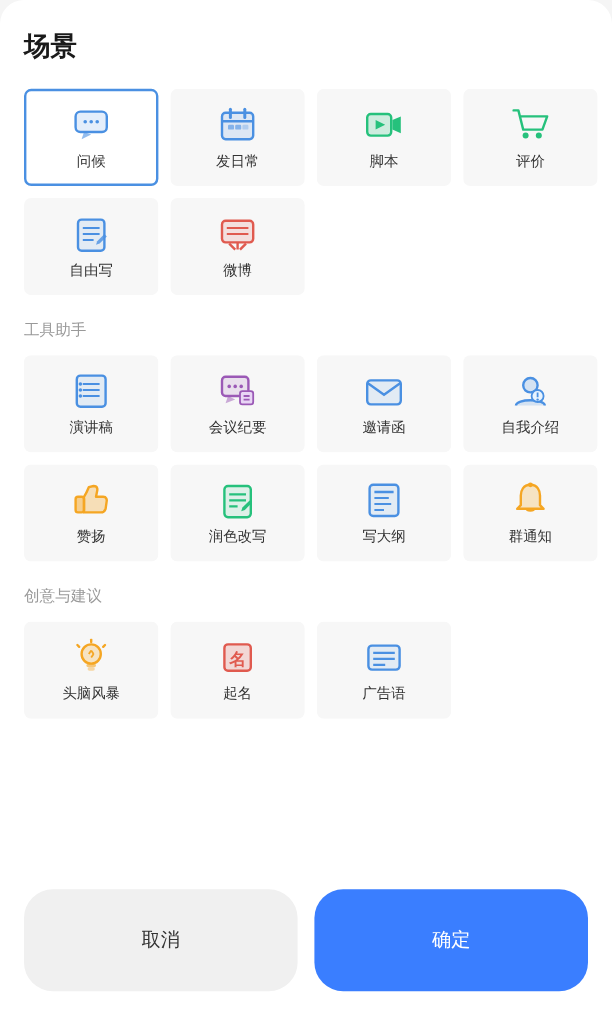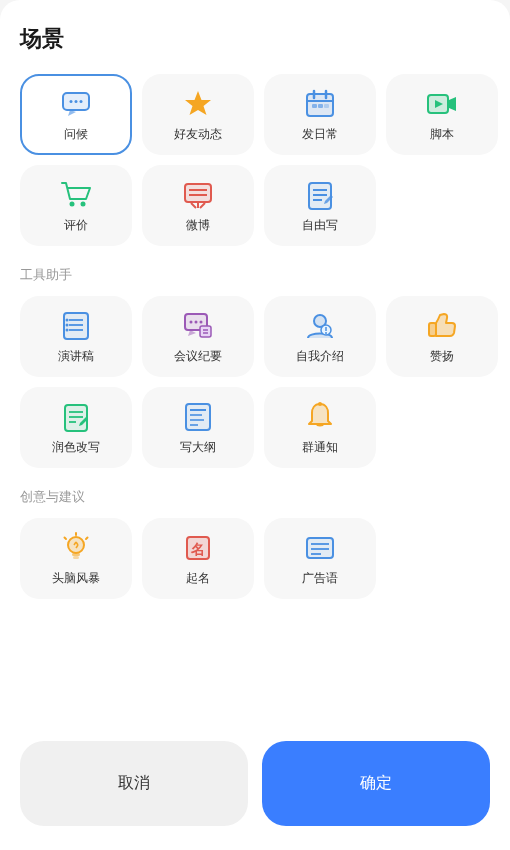--- a/index.html
+++ b/index.html
@@ -38,21 +38,21 @@
       grid-template-columns: repeat(4, 1fr);
       gap: 10px;
       margin-bottom: 16px;
     }
     .icon-item {
       display: flex;
       flex-direction: column;
       align-items: center;
       justify-content: center;
       background: #f7f7f7;
-      border-radius: 19px;
+      border-radius: 6px;
       padding: 12px 6px 10px 6px;
       cursor: pointer;
       border: 2px solid transparent;
       min-height: 80px;
     }
     .icon-item.selected {
       border: 2px solid #4a90e2;
       background: #fff;
     }
     .icon-item .icon-label {
@@ -107,26 +107,20 @@
         <rect x="3" y="5" width="26" height="17" rx="4" fill="#4a90e2" opacity="0.15"></rect>
         <rect x="3" y="5" width="26" height="17" rx="4" fill="none" stroke="#4a90e2" stroke-width="2"></rect>
         <circle cx="11" cy="13.5" r="1.5" fill="#4a90e2"></circle>
         <circle cx="16" cy="13.5" r="1.5" fill="#4a90e2"></circle>
         <circle cx="21" cy="13.5" r="1.5" fill="#4a90e2"></circle>
         <path d="M10 22 L8 28 L16 24" fill="#4a90e2" opacity="0.6"></path>
       </svg>
       <span class="icon-label">问候</span>
     </div>
 
-    <div class="icon-item">
-      <svg class="icon-svg" viewBox="0 0 32 32">
-        <polygon points="16,3 19.5,12 29,12 21.5,18 24.5,27 16,22 7.5,27 10.5,18 3,12 12.5,12" fill="#f5a623"></polygon>
-      </svg>
-      <span class="icon-label">好友动态</span>
-    </div>
 
     <div class="icon-item">
       <svg class="icon-svg" viewBox="0 0 32 32">
         <rect x="3" y="6" width="26" height="22" rx="3" fill="#4a90e2" opacity="0.15"></rect>
         <rect x="3" y="6" width="26" height="22" rx="3" fill="none" stroke="#4a90e2" stroke-width="2"></rect>
         <line x1="3" y1="13" x2="29" y2="13" stroke="#4a90e2" stroke-width="2"></line>
         <line x1="10" y1="3" x2="10" y2="10" stroke="#4a90e2" stroke-width="2.5" stroke-linecap="round"></line>
         <line x1="22" y1="3" x2="22" y2="10" stroke="#4a90e2" stroke-width="2.5" stroke-linecap="round"></line>
         <rect x="8" y="16" width="5" height="4" rx="1" fill="#4a90e2" opacity="0.6"></rect>
         <rect x="14" y="16" width="5" height="4" rx="1" fill="#4a90e2" opacity="0.6"></rect>
@@ -151,41 +145,41 @@
         <path d="M2 4 L6 4 L10 20 L26 20 L30 9 L8 9" fill="none" stroke="#26c17c" stroke-width="2" stroke-linecap="round" stroke-linejoin="round"></path>
         <circle cx="12" cy="25" r="2.5" fill="#26c17c"></circle>
         <circle cx="23" cy="25" r="2.5" fill="#26c17c"></circle>
         <line x1="10" y1="9" x2="28" y2="9" stroke="#26c17c" stroke-width="0"></line>
       </svg>
       <span class="icon-label">评价</span>
     </div>
 
     <div class="icon-item">
       <svg class="icon-svg" viewBox="0 0 32 32">
+        <rect x="5" y="4" width="22" height="26" rx="3" fill="#4a90e2" opacity="0.12"></rect>
+        <rect x="5" y="4" width="22" height="26" rx="3" fill="none" stroke="#4a90e2" stroke-width="2"></rect>
+        <line x1="9" y1="11" x2="23" y2="11" stroke="#4a90e2" stroke-width="1.8"></line>
+        <line x1="9" y1="16" x2="23" y2="16" stroke="#4a90e2" stroke-width="1.8"></line>
+        <line x1="9" y1="21" x2="18" y2="21" stroke="#4a90e2" stroke-width="1.8"></line>
+        <polygon points="21,22 27,16 29,18 23,24 20,25" fill="#4a90e2" opacity="0.8"></polygon>
+      </svg>
+      <span class="icon-label">自由写</span>
+    </div>
+
+    <div class="icon-item">
+      <svg class="icon-svg" viewBox="0 0 32 32">
         <rect x="3" y="5" width="26" height="18" rx="3" fill="#e05a4f" opacity="0.15"></rect>
         <rect x="3" y="5" width="26" height="18" rx="3" fill="none" stroke="#e05a4f" stroke-width="2"></rect>
         <line x1="7" y1="11" x2="25" y2="11" stroke="#e05a4f" stroke-width="1.8"></line>
         <line x1="7" y1="16" x2="25" y2="16" stroke="#e05a4f" stroke-width="1.8"></line>
         <line x1="9" y1="24" x2="14" y2="29" stroke="#e05a4f" stroke-width="2"></line>
         <line x1="16" y1="23" x2="16" y2="29" stroke="#e05a4f" stroke-width="2"></line>
         <line x1="23" y1="24" x2="18" y2="29" stroke="#e05a4f" stroke-width="2"></line>
       </svg>
       <span class="icon-label">微博</span>
-    </div>
-
-    <div class="icon-item">
-      <svg class="icon-svg" viewBox="0 0 32 32">
-        <rect x="5" y="4" width="22" height="26" rx="3" fill="#4a90e2" opacity="0.12"></rect>
-        <rect x="5" y="4" width="22" height="26" rx="3" fill="none" stroke="#4a90e2" stroke-width="2"></rect>
-        <line x1="9" y1="11" x2="23" y2="11" stroke="#4a90e2" stroke-width="1.8"></line>
-        <line x1="9" y1="16" x2="23" y2="16" stroke="#4a90e2" stroke-width="1.8"></line>
-        <line x1="9" y1="21" x2="18" y2="21" stroke="#4a90e2" stroke-width="1.8"></line>
-        <polygon points="21,22 27,16 29,18 23,24 20,25" fill="#4a90e2" opacity="0.8"></polygon>
-      </svg>
-      <span class="icon-label">自由写</span>
     </div>
   </div>
 
   <div class="section-label">工具助手</div>
   <div class="icon-grid">
 
     <div class="icon-item">
       <svg class="icon-svg" viewBox="0 0 32 32">
         <rect x="4" y="3" width="24" height="26" rx="3" fill="#4a90e2" opacity="0.12"></rect>
         <rect x="4" y="3" width="24" height="26" rx="3" fill="none" stroke="#4a90e2" stroke-width="2"></rect>
@@ -208,20 +202,28 @@
         <circle cx="19" cy="12" r="1.5" fill="#9b59b6"></circle>
         <path d="M8 20 L6 26 L14 23" fill="#9b59b6" opacity="0.5"></path>
         <rect x="18" y="16" width="11" height="11" rx="2" fill="#e8d5f5"></rect>
         <rect x="18" y="16" width="11" height="11" rx="2" fill="none" stroke="#9b59b6" stroke-width="1.5"></rect>
         <line x1="21" y1="20" x2="26" y2="20" stroke="#9b59b6" stroke-width="1.5"></line>
         <line x1="21" y1="23" x2="26" y2="23" stroke="#9b59b6" stroke-width="1.5"></line>
       </svg>
       <span class="icon-label">会议纪要</span>
     </div>
 
+    <div class="icon-item">
+      <svg class="icon-svg" viewBox="0 0 32 32">
+        <rect x="2" y="7" width="28" height="20" rx="3" fill="#4a90e2" opacity="0.12"></rect>
+        <rect x="2" y="7" width="28" height="20" rx="3" fill="none" stroke="#4a90e2" stroke-width="2"></rect>
+        <polyline points="2,9 16,19 30,9" fill="none" stroke="#4a90e2" stroke-width="2"></polyline>
+      </svg>
+      <span class="icon-label">邀请函</span>
+    </div>
 
     <div class="icon-item">
       <svg class="icon-svg" viewBox="0 0 32 32">
         <circle cx="16" cy="11" r="6" fill="#4a90e2" opacity="0.2"></circle>
         <circle cx="16" cy="11" r="6" fill="none" stroke="#4a90e2" stroke-width="2"></circle>
         <path d="M4 28 C4 22 28 22 28 28" fill="#4a90e2" opacity="0.2"></path>
         <path d="M4 28 C4 22 28 22 28 28" fill="none" stroke="#4a90e2" stroke-width="2"></path>
         <circle cx="22" cy="20" r="5" fill="#e8f4ff"></circle>
         <circle cx="22" cy="20" r="5" fill="none" stroke="#4a90e2" stroke-width="1.5"></circle>
         <line x1="22" y1="17" x2="22" y2="21" stroke="#4a90e2" stroke-width="1.5"></line>

